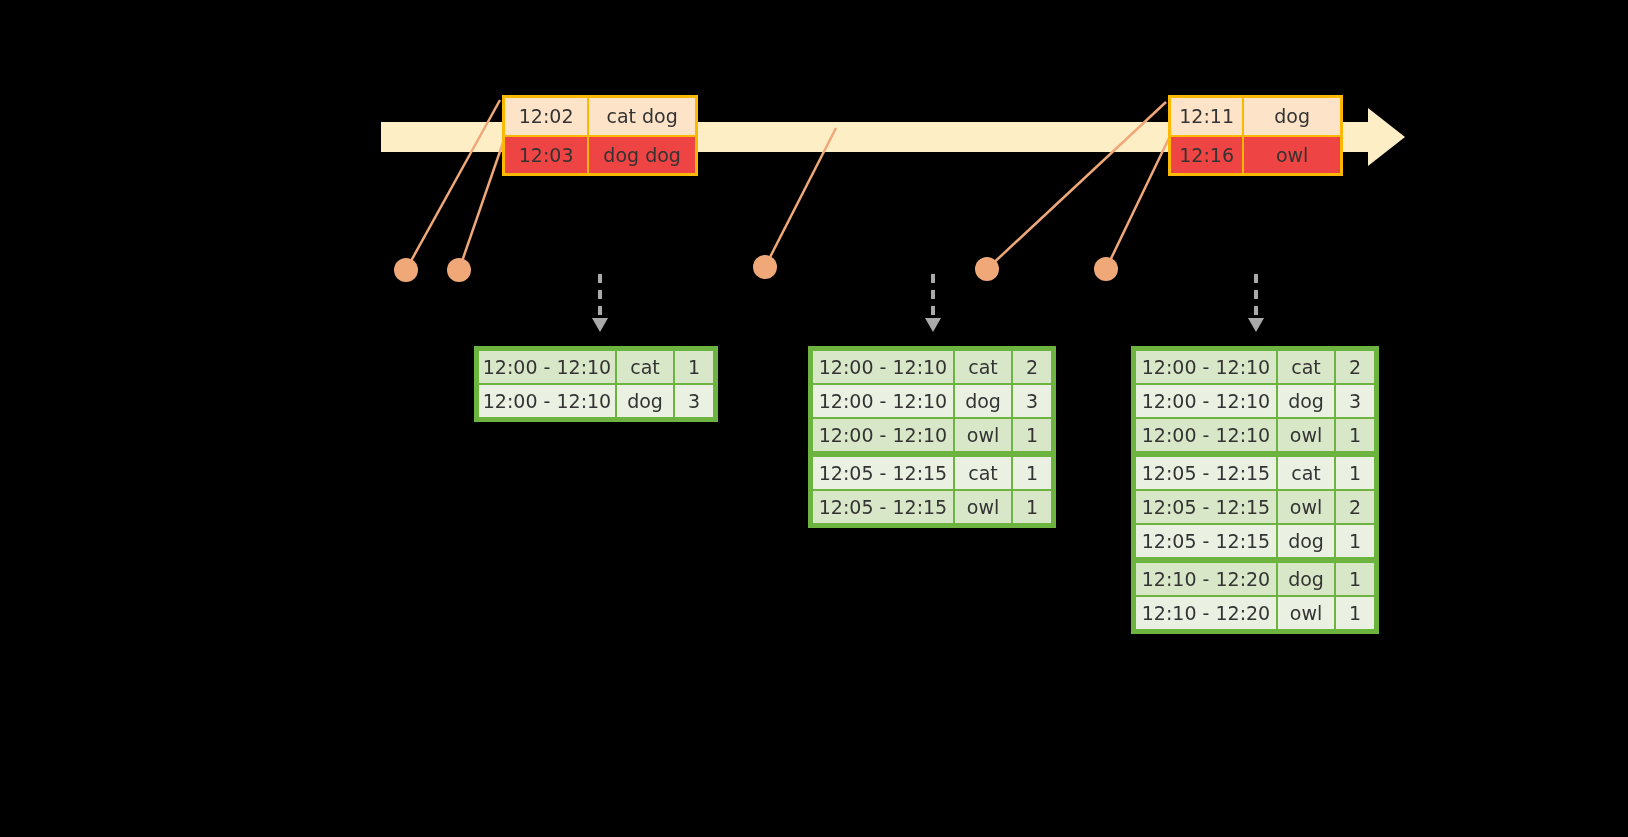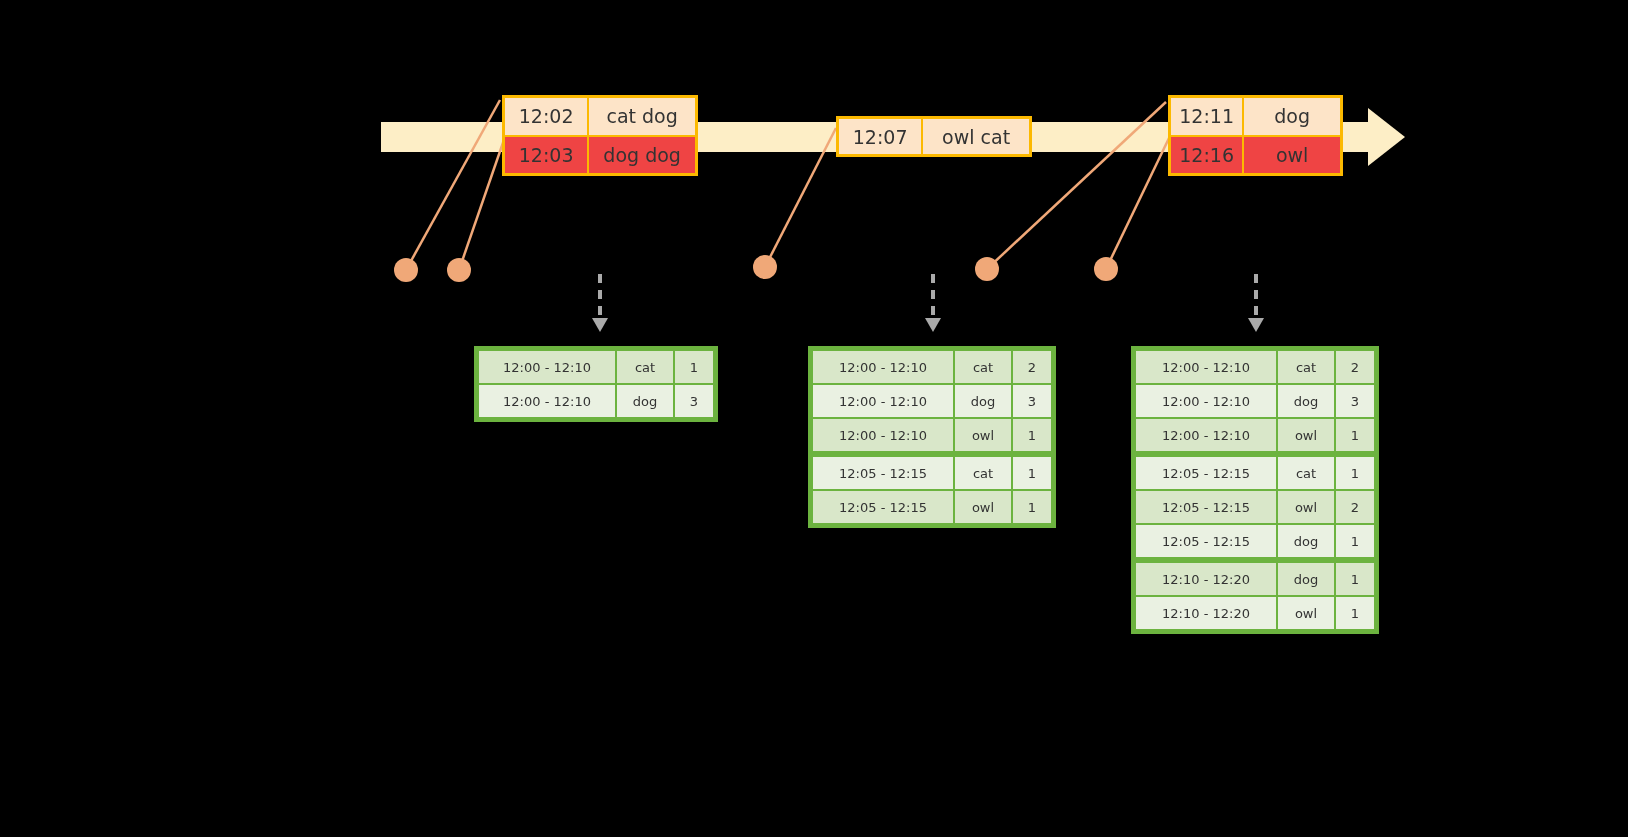--- a/index.html
+++ b/index.html
@@ -34,21 +34,21 @@
   #evt-box-3 .evt-cell.msg{width:98px;}
 
   
   #connectors{position:absolute;left:0;top:0;width:1628px;height:837px;pointer-events:none;}
 
   
   .res-table{position:absolute;border:4px solid #6cb33f;box-sizing:border-box;
       display:flex;flex-direction:column;background:#6cb33f;}
   .res-row{display:flex;}
   .res-cell{display:flex;align-items:center;justify-content:center;
-      font-size:13px;color:#333;white-space:nowrap;height:32px;margin:1px;}
+      font-size:19px;color:#333;white-space:nowrap;height:32px;margin:1px;}
   .res-row.shade .res-cell{background:#d9e7c9;}
   .res-row.light .res-cell{background:#eaf1e2;}
   .res-cell.win{width:unset;}
   .gsep{height:4px;background:#6cb33f;}
 
   #res-table-1{left:474px;top:310px;}
   #res-table-1 .res-cell.win{width:136px;}
   #res-table-1 .res-cell.key{width:56px;}
   #res-table-1 .res-cell.cnt{width:38px;}
 
@@ -94,26 +94,20 @@
     <div class="evt-row shade">
       <div class="evt-cell time">12:02</div>
       <div class="evt-cell msg">cat dog</div>
     </div>
     <div class="evt-row light">
       <div class="evt-cell time">12:03</div>
       <div class="evt-cell msg">dog dog</div>
     </div>
   </div>
 
-  <div class="evt-box" id="evt-box-2">
-    <div class="evt-row shade">
-      <div class="evt-cell time">12:07</div>
-      <div class="evt-cell msg">owl cat</div>
-    </div>
-  </div>
 
   <div class="evt-box" id="evt-box-3">
     <div class="evt-row shade">
       <div class="evt-cell time">12:11</div>
       <div class="evt-cell msg">dog</div>
     </div>
     <div class="evt-row light">
       <div class="evt-cell time">12:16</div>
       <div class="evt-cell msg">owl</div>
     </div>

